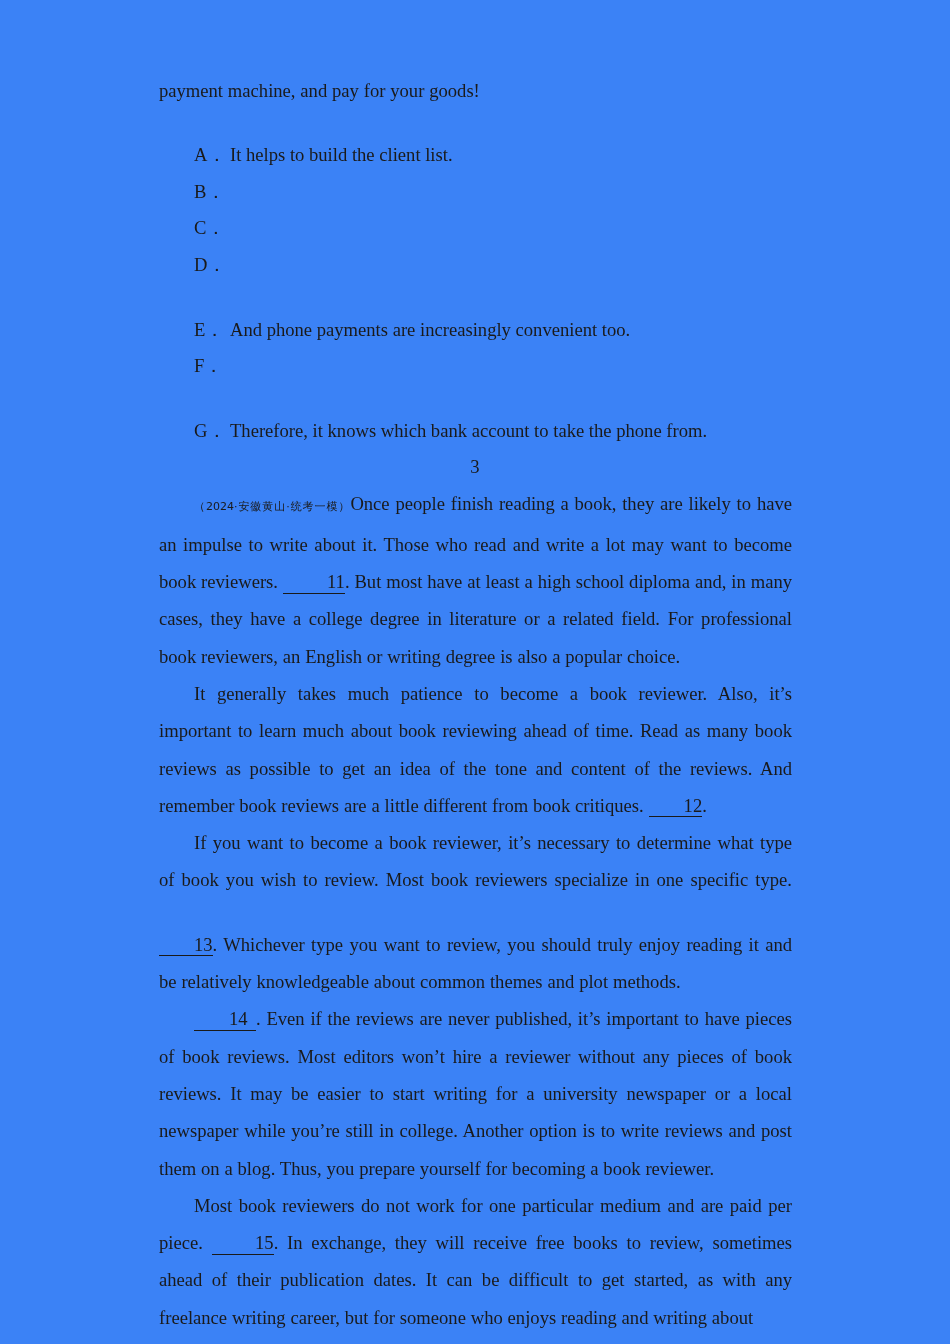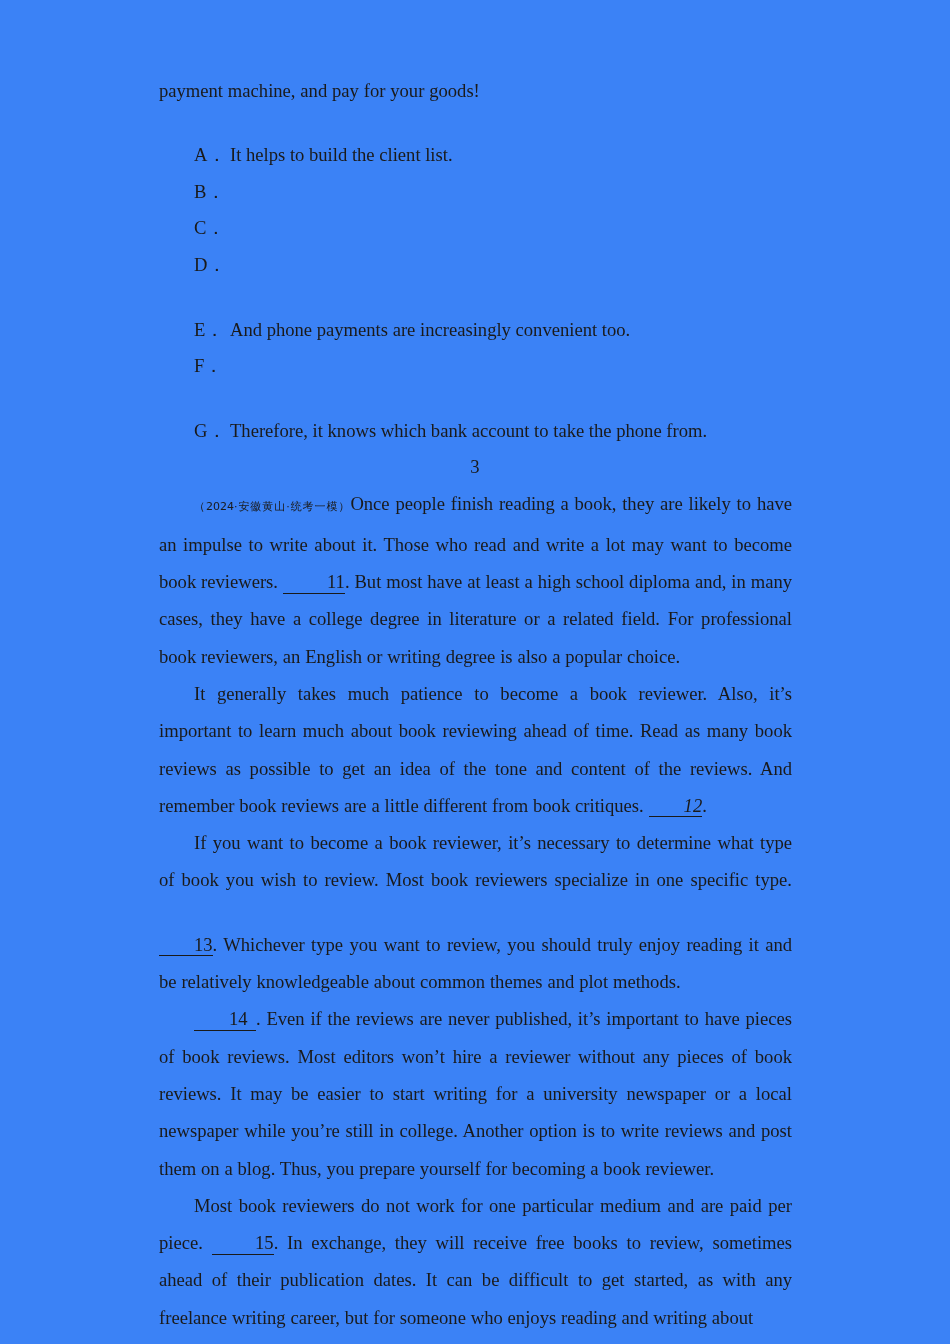--- a/index.html
+++ b/index.html
@@ -98,21 +98,21 @@
   
   .blank {
     display: inline-block;
     border-bottom: 1.3px solid #1a1a1a;
     text-align: center;
     line-height: 1.05;
     padding: 0 0 1px 0;
     white-space: pre;
   }
   .blank.wide   { min-width: 62px; text-align: right; }
-  .blank.medium { min-width: 52px; font-style: italic; }
+  .blank.medium { min-width: 52px; }
   .blank.start  { min-width: 47px; text-align: left; margin-top: 36px; }
 </style>
 </head>
 <body>
 
 <div class="page">
   <div class="content">
 
     <p class="para carryover">payment machine, and pay for your goods!</p>
 

